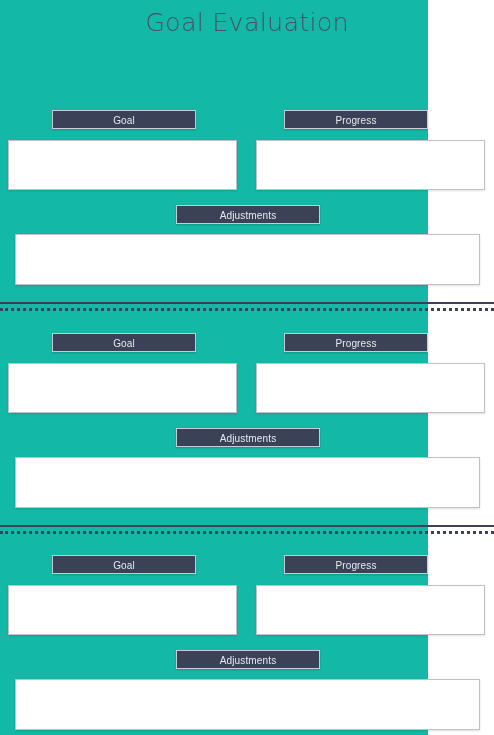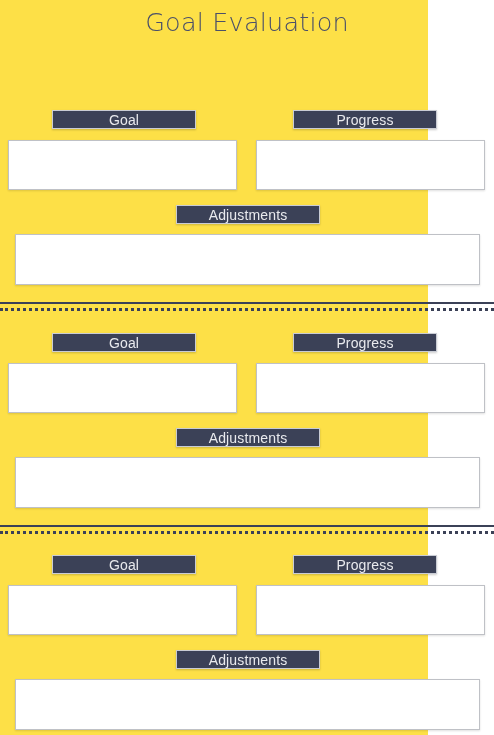--- a/index.html
+++ b/index.html
@@ -15,21 +15,21 @@
     position: relative;
     overflow: hidden;
     font-family: "Liberation Sans", "DejaVu Sans", sans-serif;
     -webkit-font-smoothing: antialiased;
   }
 
   .page {
     position: relative;
     width: 428px;
     height: 735px;
-    background: #fde047;
+    background: #14b8a6;
   }
 
   
   .doc-header {
     position: absolute;
     left: 0;
     top: 0;
     width: 494px;
     text-align: center;
   }
@@ -69,35 +69,35 @@
   .pair-row {
     position: relative;
     height: 32px;
   }
 
   .field-label {
     position: absolute;
     height: 19px;
     background: #3b4157;
     color: #e9eaee;
-    font-size: 14px;
+    font-size: 10px;
     font-weight: normal;
     letter-spacing: 0.15px;
     line-height: 19px;
     text-align: center;
     border: 1px solid #c9ccd4;
     box-shadow: 0 1px 2px rgba(0,0,0,0.20);
   }
   .label-goal {
     left: 52px;
     top: 6px;
     width: 144px;
   }
   .label-progress {
-    left: 293px;
+    left: 284px;
     top: 6px;
     width: 144px;
   }
   .label-adjustments {
     left: 176px;
     top: 0px;
     width: 144px;
   }
 
   .answer-box {

